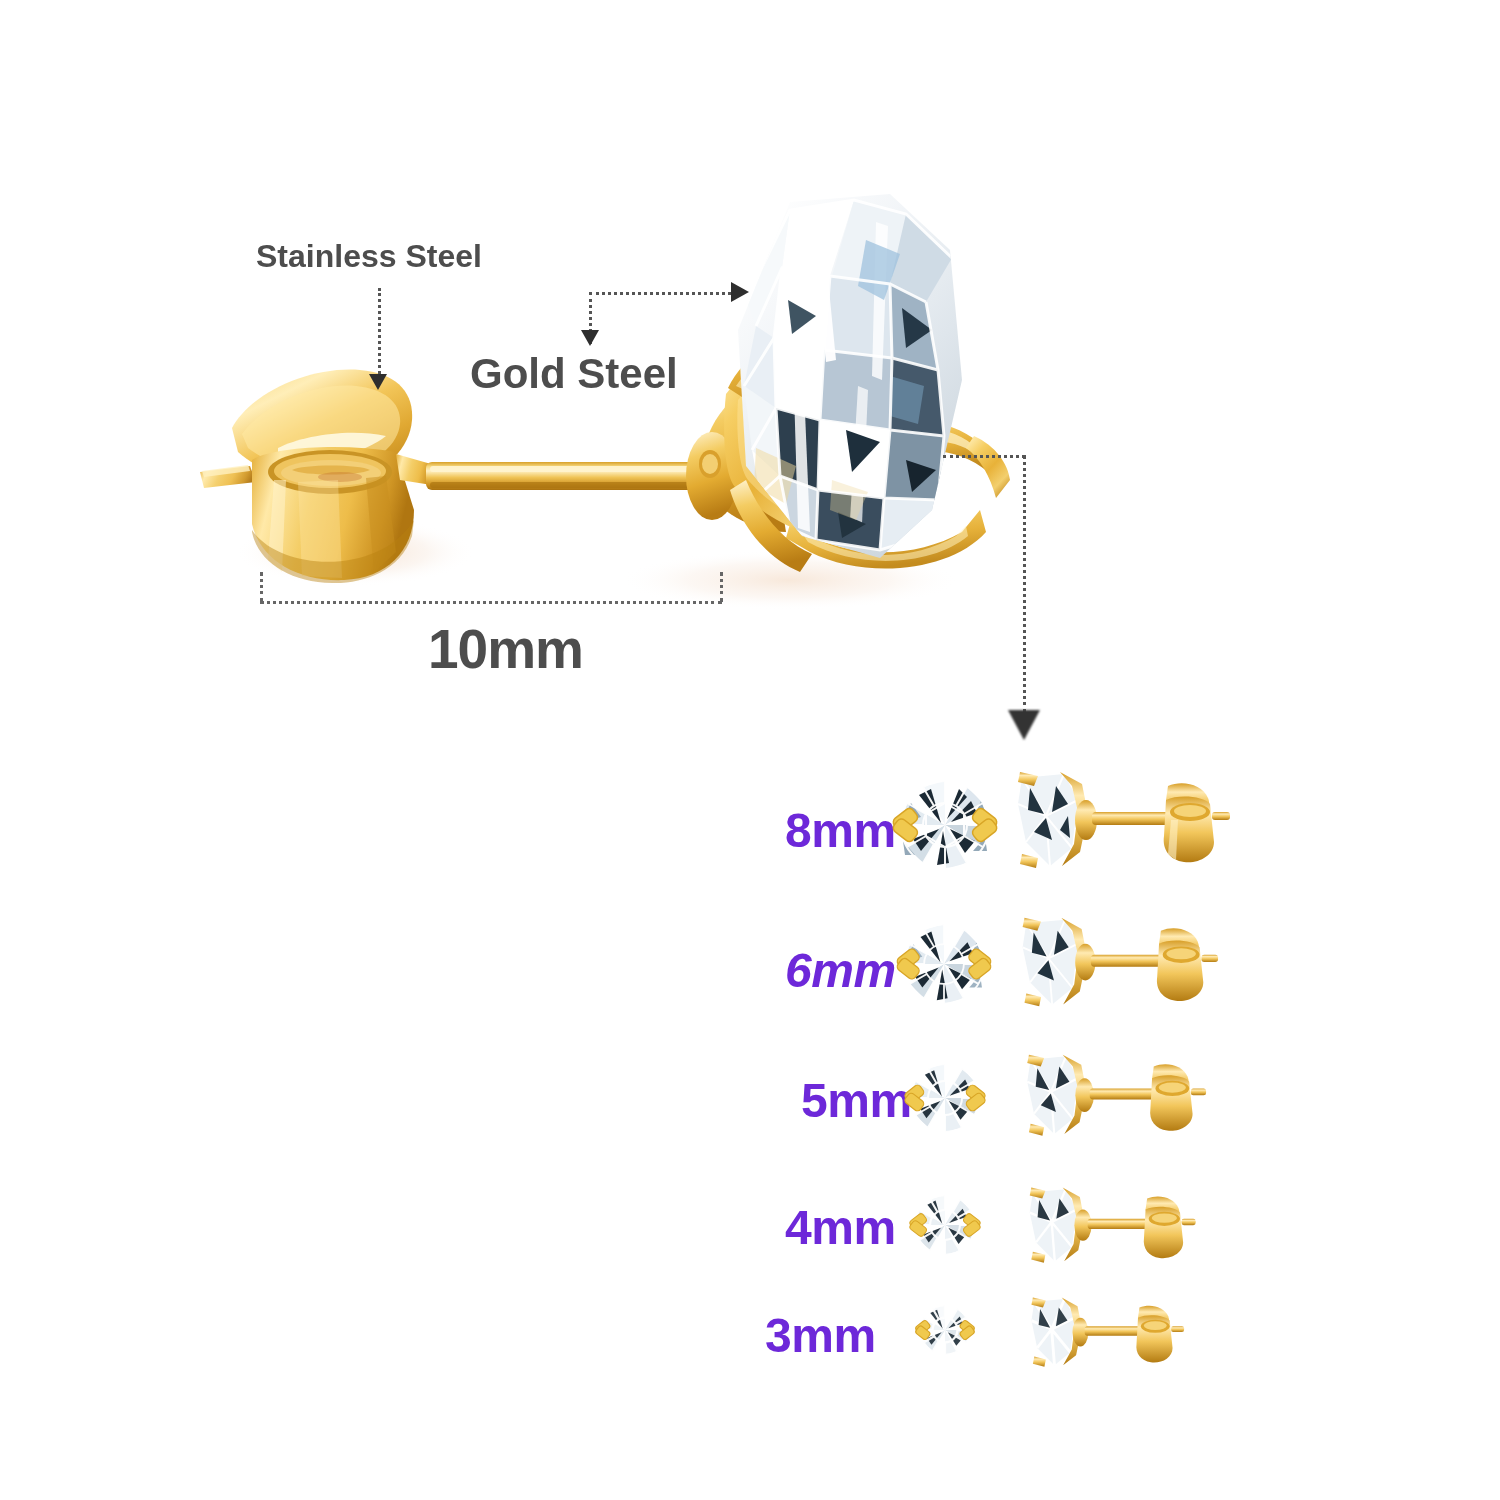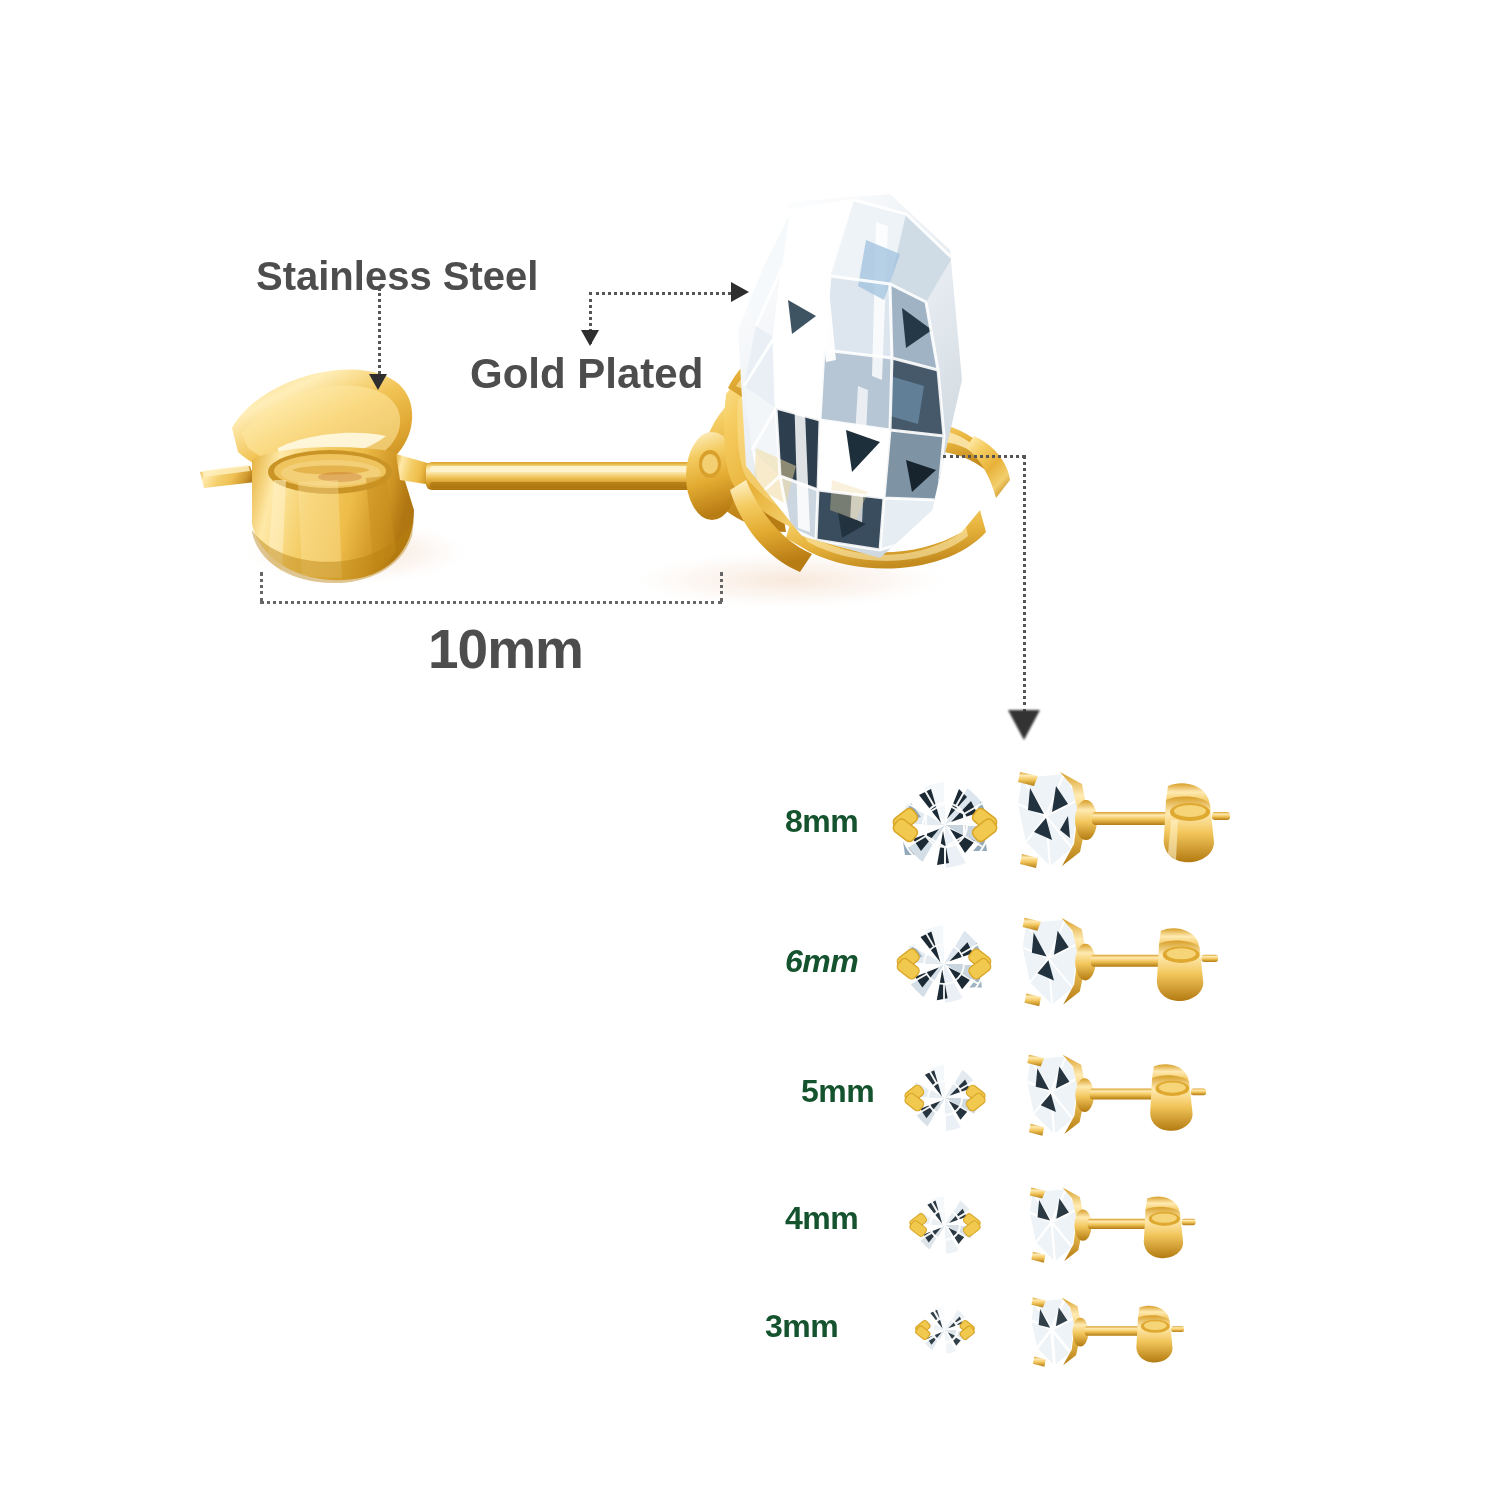--- a/index.html
+++ b/index.html
@@ -12,29 +12,29 @@
   #stage{position:absolute;left:0;top:0;width:1500px;height:1500px;}
 
   
   .lbl{
     position:absolute;
     color:#4d4d4d;
     font-weight:700;
     white-space:nowrap;
     letter-spacing:0px;
   }
-  #lbl-stainless{left:256px;top:238px;font-size:40px;margin-top:16px;}
+  #lbl-stainless{left:256px;top:238px;font-size:32px;}
   #lbl-gold{left:470px;top:350px;font-size:42px;}
   #lbl-10mm{left:428px;top:617px;font-size:55px;letter-spacing:-1px;}
 
   .sizelbl{
     position:absolute;
-    color:#14532d;
+    color:#6d28d9;
     font-weight:700;
-    font-size:32px;
+    font-size:48px;
     white-space:nowrap;
     letter-spacing:-0.5px;
   }
 
   
   .vline{position:absolute;width:0;border-left:3px dotted #555;}
   .hline{position:absolute;height:0;border-top:3px dotted #555;}
   .arrow-d{
     position:absolute;width:0;height:0;
     border-left:9px solid transparent;
@@ -272,21 +272,21 @@
           </g>
         </g>
       </g>
     </svg>
   </div>
 
   <div class="lbl" id="lbl-stainless">Stainless Steel</div>
   <div class="vline" style="left:378px;top:288px;height:86px;"></div>
   <div class="arrow-d" style="left:369px;top:374px;"></div>
 
-  <div class="lbl" id="lbl-gold">Gold Plated</div>
+  <div class="lbl" id="lbl-gold">Gold Steel</div>
   <div class="hline" style="left:589px;top:292px;width:142px;"></div>
   <div class="vline" style="left:589px;top:292px;height:52px;"></div>
   <div class="arrow-d" style="left:581px;top:330px;"></div>
   <div class="arrow-r" style="left:731px;top:282px;"></div>
 
   <div class="dim-h" style="left:260px;top:601px;width:462px;"></div>
   <div class="dim-t" style="left:260px;top:572px;height:30px;"></div>
   <div class="dim-t" style="left:720px;top:572px;height:30px;"></div>
   <div class="lbl" id="lbl-10mm">10mm</div>
 

